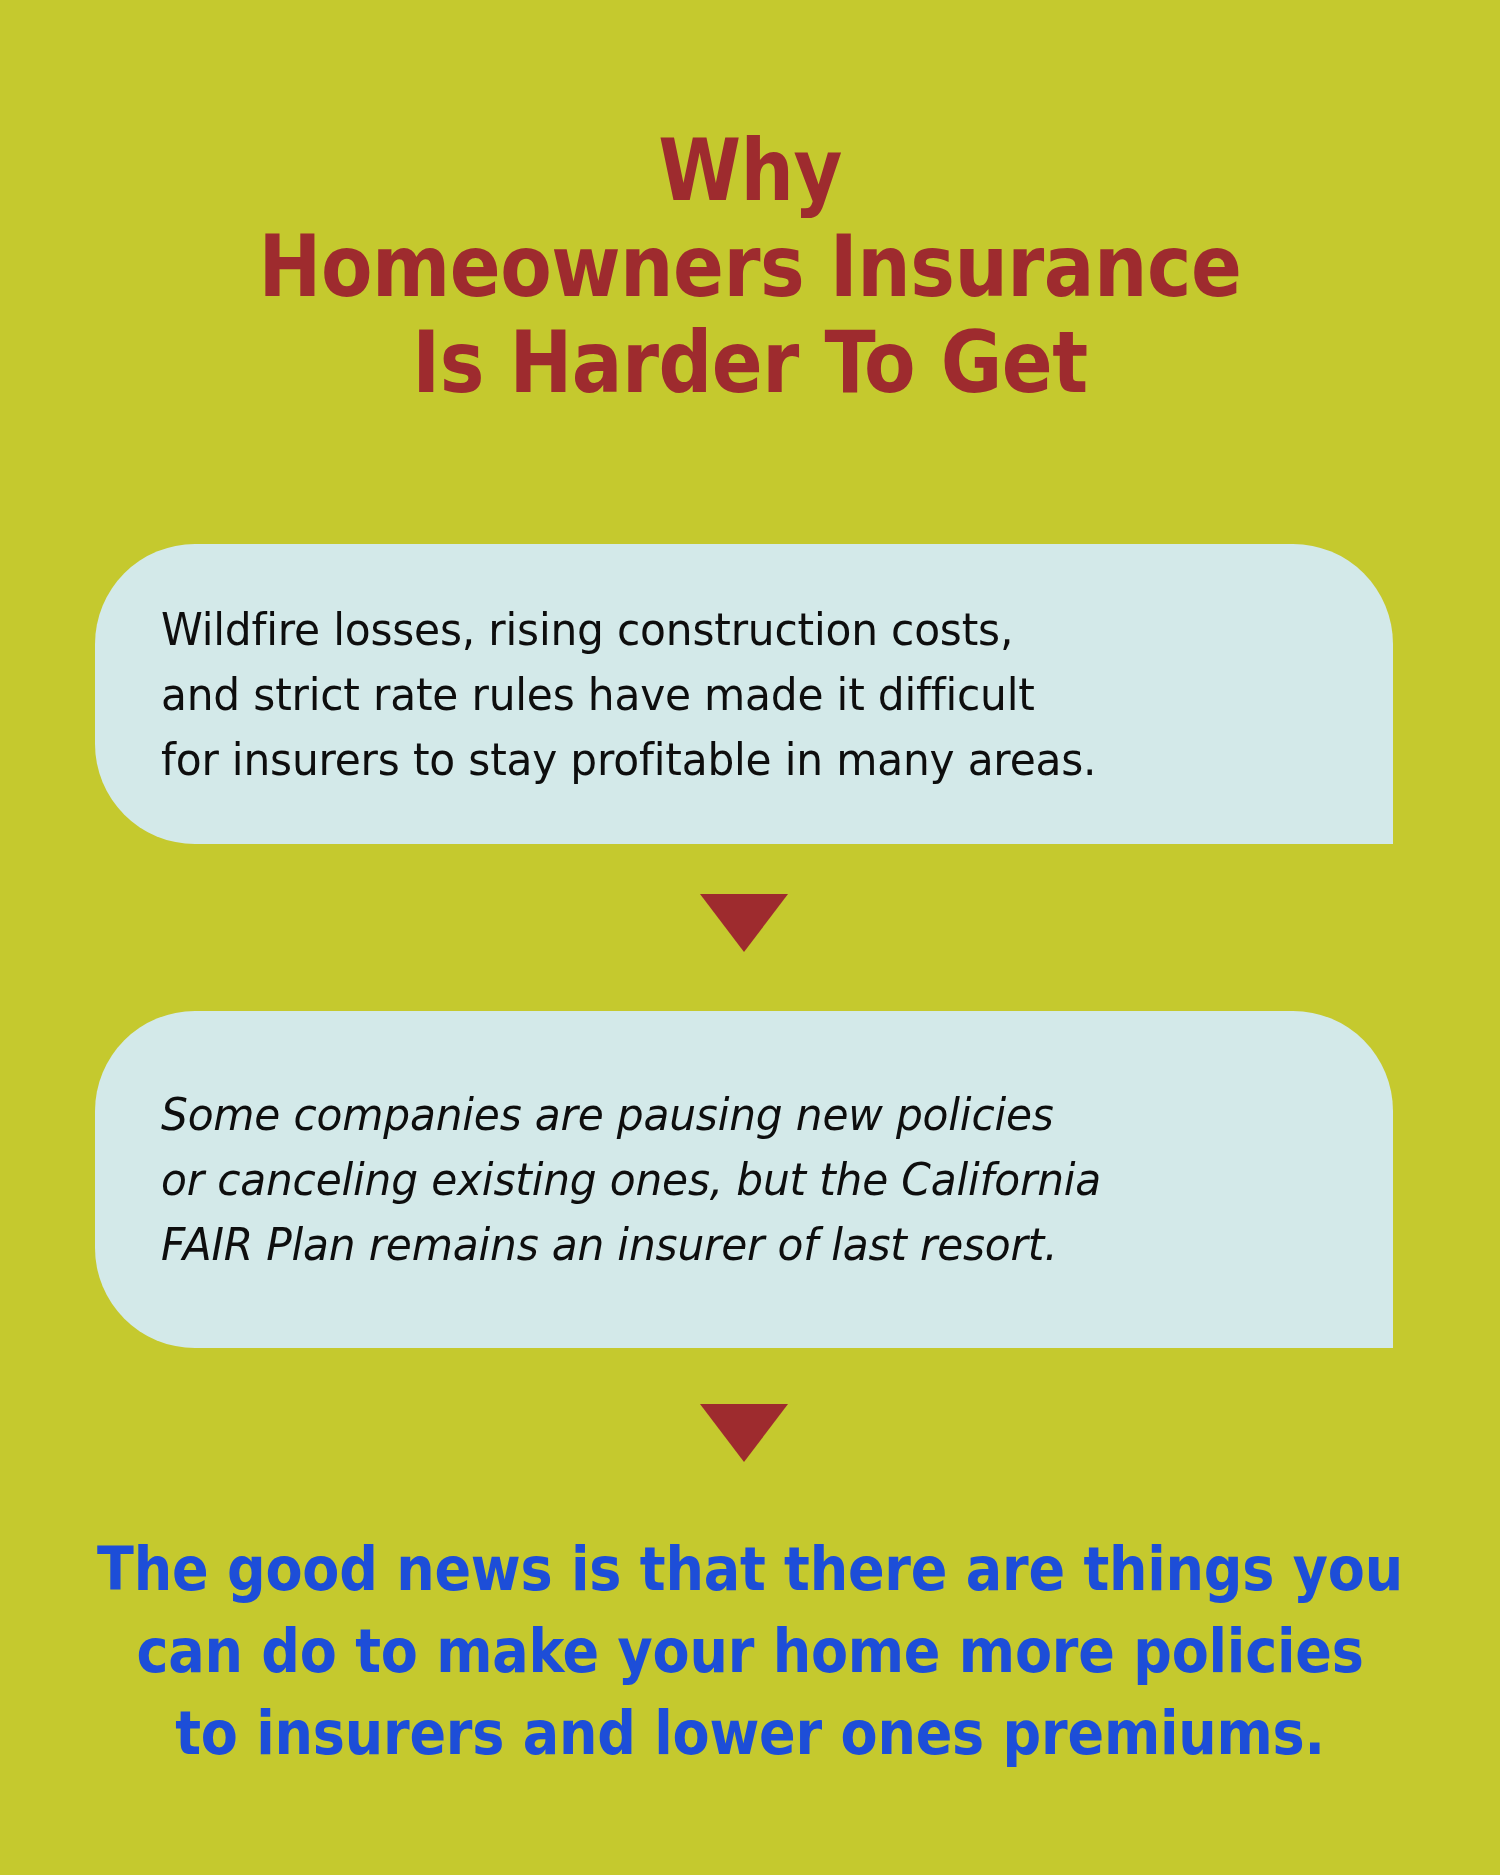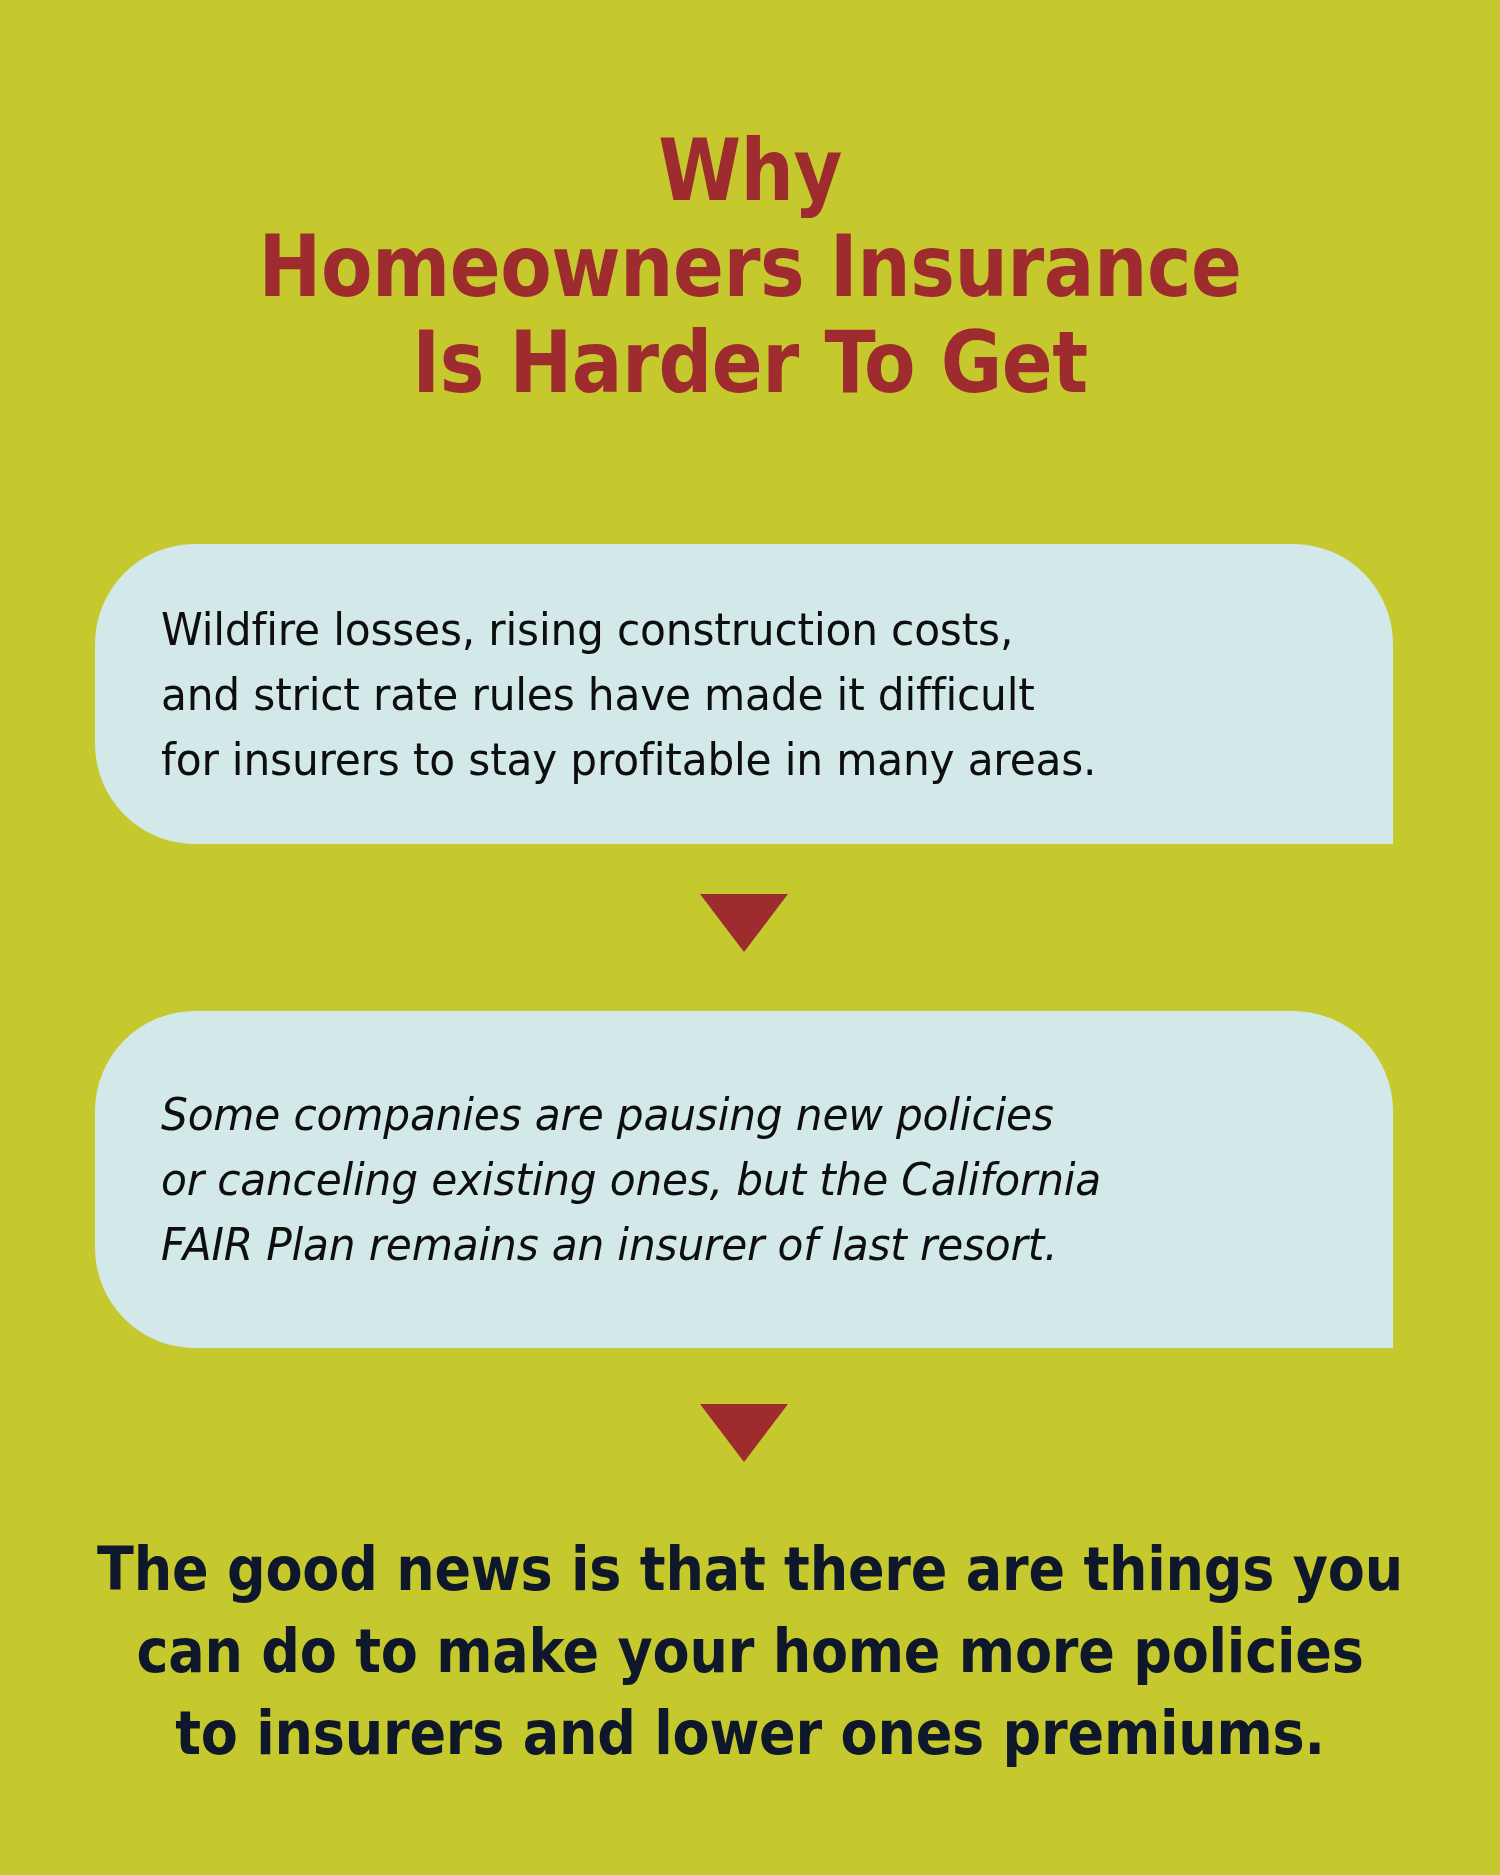--- a/index.html
+++ b/index.html
@@ -97,21 +97,21 @@
   #arrow1 { left: 700px; top: 894px; }
   #arrow2 { left: 700px; top: 1404px; }
 
   
   .footer {
     position: absolute;
     left: 0;
     top: 1528px;
     width: 1500px;
     text-align: center;
-    color: #0f172a;
+    color: #1d4ed8;
     font-family: "Liberation Sans Narrow", "DejaVu Sans Condensed", "Liberation Sans", sans-serif;
     font-weight: 700;
     font-size: 60px;
     line-height: 82px;
     letter-spacing: -0.2px;
   }
   .footer .fline {
     display: block;
     white-space: nowrap;
   }

